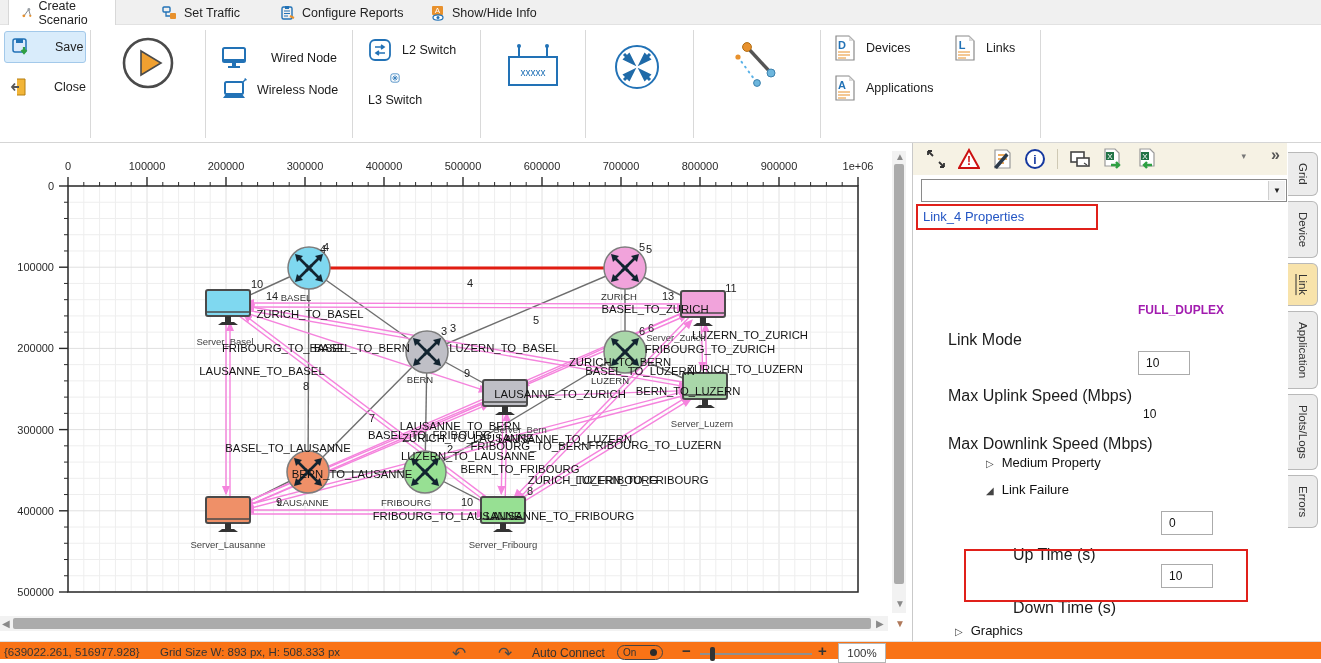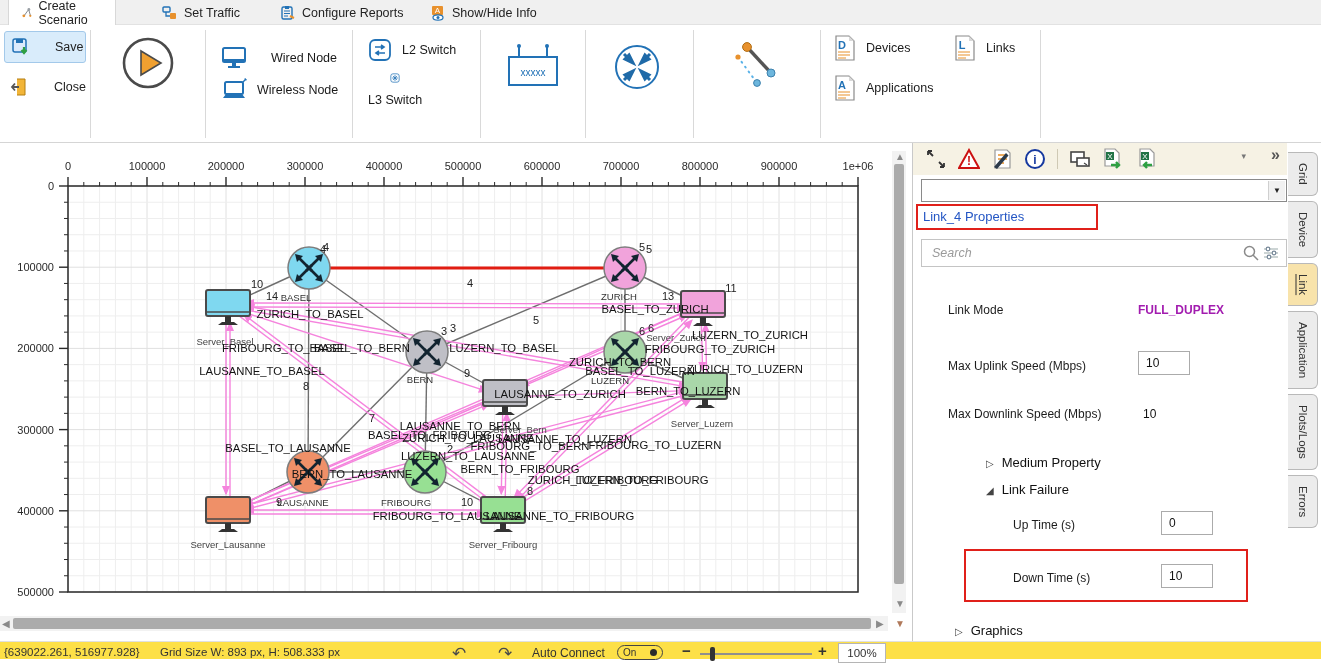--- a/index.html
+++ b/index.html
@@ -20,21 +20,21 @@
   #close-btn { position:absolute; left:4px; top:46px; width:82px; height:32px; padding-left:6px;}
   .vstack-item { position:absolute; left:16px; height:34px; display:flex; align-items:center; gap:10px; font-size:12.5px;}
   
   #canvas-wrap { position:absolute; left:0; top:143px; width:911px; height:498px; background:#fff; }
   #topo { position:absolute; left:0; top:0; }
   
   .sb { position:absolute; background:#f2f2f2; }
   .sb-thumb { position:absolute; background:#ababab; border-radius:2px; }
   .sb-arrow { position:absolute; font-size:10px; color:#8a8a8a; line-height:10px; }
   
-  #statusbar { position:absolute; left:0; top:641px; width:1321px; height:18px; background:#fde047; border-top:1px solid #e0e0e0; font-size:11.5px; color:#333;padding-left:16px; }
+  #statusbar { position:absolute; left:0; top:641px; width:1321px; height:18px; background:#f97316; border-top:1px solid #e0e0e0; font-size:11.5px; color:#333;padding-left:16px; }
   #statusbar .it { position:absolute; top:4px; }
   #toggle-pill { display:inline-flex; align-items:center; gap:14px; border:1px solid #444; border-radius:9px; padding:0 5px; height:15px; font-size:10px; }
   #toggle-dot { width:7px; height:7px; border-radius:50%; background:#2b2b2b; }
   #zoom-track { position:absolute; top:11px; left:700px; width:112px; height:2px; background:#8f8f8f; }
   #zoom-handle { position:absolute; top:-6px; left:10px; width:5px; height:14px; background:#333; border-radius:2px;}
   #zoom-box { position:absolute; top:1px; left:838px; width:48px; height:20px; background:#fff; border:1px solid #b5b5b5; text-align:center; line-height:19px; font-size:11.5px;}
 
   
   #rpanel { position:absolute; left:912px; top:143px; width:374px; height:498px; background:#fff; border-left:1px solid #c9c9c9; }
   #rp-toolbar { position:absolute; left:0; top:0; width:374px; height:32px; background:#f6f2e4; display:flex; align-items:center; gap:11px; padding-left:12px;}
@@ -42,21 +42,21 @@
   #rp-tb-sep { width:1px; height:20px; background:#cfc9b4; }
   #rp-overflow { position:absolute; right:40px; top:8px; color:#777; font-size:9px; }
   #rp-chevrons { position:absolute; right:8px; top:3px; color:#555; font-size:16px; font-weight:bold; letter-spacing:-2px;}
   #rp-combo { position:absolute; left:8px; top:36px; width:366px; height:23px; background:#fff; border:1px solid #8a8a8a; }
   #rp-combo-btn { position:absolute; right:1px; top:1px; width:17px; height:19px; background:#f1f1f1; border-left:1px solid #cfcfcf; text-align:center; font-size:8px; color:#222; line-height:19px;}
   #props-title { position:absolute; left:10px; top:66px; font-size:13px; color:#2456c4; }
   #props-title-box { position:absolute; left:3px; top:61px; width:182px; height:26px; border:2px solid #e0201a; }
   #rp-search { position:absolute; left:8px; top:96px; width:366px; height:28px; border:1px solid #c4c4c4; }
   #rp-search .ph { position:absolute; left:10px; top:6px; font-size:12.5px; font-style:italic; color:#9a9a9a; }
   #rp-search .sic { position:absolute; top:4px; }
-  .fld-label { position:absolute; font-size:12px; color:#1c1c1c; }
+  .fld-label { position:absolute; font-size:16px; color:#1c1c1c;margin-top:28px; }
   .fld-value { position:absolute; font-size:12px; color:#a21caf; font-weight:bold; }
   .fld-plain { position:absolute; font-size:12px; color:#111; }
   .fld-input { position:absolute; width:52px; height:24px; border:1px solid #ababab; background:#fff; font-size:12px; color:#111; padding-left:7px; line-height:22px;}
   .expander { position:absolute; font-size:13px; color:#111; }
   .exp-arrow { color:#444; font-size:10px; margin-right:8px; }
   #downtime-box { position:absolute; left:51px; top:406px; width:284px; height:53px; border:2px solid #e0201a; }
   
   #side-tabs { position:absolute; left:1288px; top:152px; width:33px; }
   .stab { width:30px; margin-bottom:5px; background:#ececec; border:1px solid #b9b9b9; border-left:none; border-radius:0 6px 6px 0; display:flex; align-items:center; justify-content:center; }
   .stab span { writing-mode:vertical-rl; font-size:11.5px; color:#333; padding:10px 0; }
@@ -696,33 +696,20 @@
   <div id="rp-chevrons">»</div>
 
   <div id="rp-combo">
     <span style="font-size:12px;line-height:21px;padding-left:6px;"></span>
     <div id="rp-combo-btn">▼</div>
   </div>
 
   <div id="props-title">Link_4 Properties</div>
   <div id="props-title-box"></div>
 
-  <div id="rp-search">
-    <span class="ph">Search</span>
-    <svg class="sic" style="right:26px;" width="18" height="18" viewBox="0 0 18 18">
-        <circle cx="7.5" cy="7.5" r="5" fill="none" stroke="#8a8a8a" stroke-width="1.5"></circle>
-        <path d="M11 11 L16 16" stroke="#8a8a8a" stroke-width="1.5"></path>
-      </svg>
-    <svg class="sic" style="right:6px;" width="18" height="18" viewBox="0 0 18 18">
-        <path d="M2 5h14M2 9h14M2 13h14" stroke="#9aa" stroke-width="1.2"></path>
-        <circle cx="6" cy="5" r="1.8" fill="#fff" stroke="#789" stroke-width="1.2"></circle>
-        <circle cx="12" cy="9" r="1.8" fill="#fff" stroke="#789" stroke-width="1.2"></circle>
-        <circle cx="7" cy="13" r="1.8" fill="#fff" stroke="#789" stroke-width="1.2"></circle>
-      </svg>
-  </div>
 
   <div class="fld-label" style="left:35px;top:160px;">Link Mode</div>
   <div class="fld-value" style="left:225px;top:160px;">FULL_DUPLEX</div>
 
   <div class="fld-label" style="left:35px;top:216px;">Max Uplink Speed (Mbps)</div>
   <div class="fld-input" style="left:225px;top:208px;">10</div>
 
   <div class="fld-label" style="left:35px;top:264px;">Max Downlink Speed (Mbps)</div>
   <div class="fld-plain" style="left:230px;top:264px;">10</div>
 

